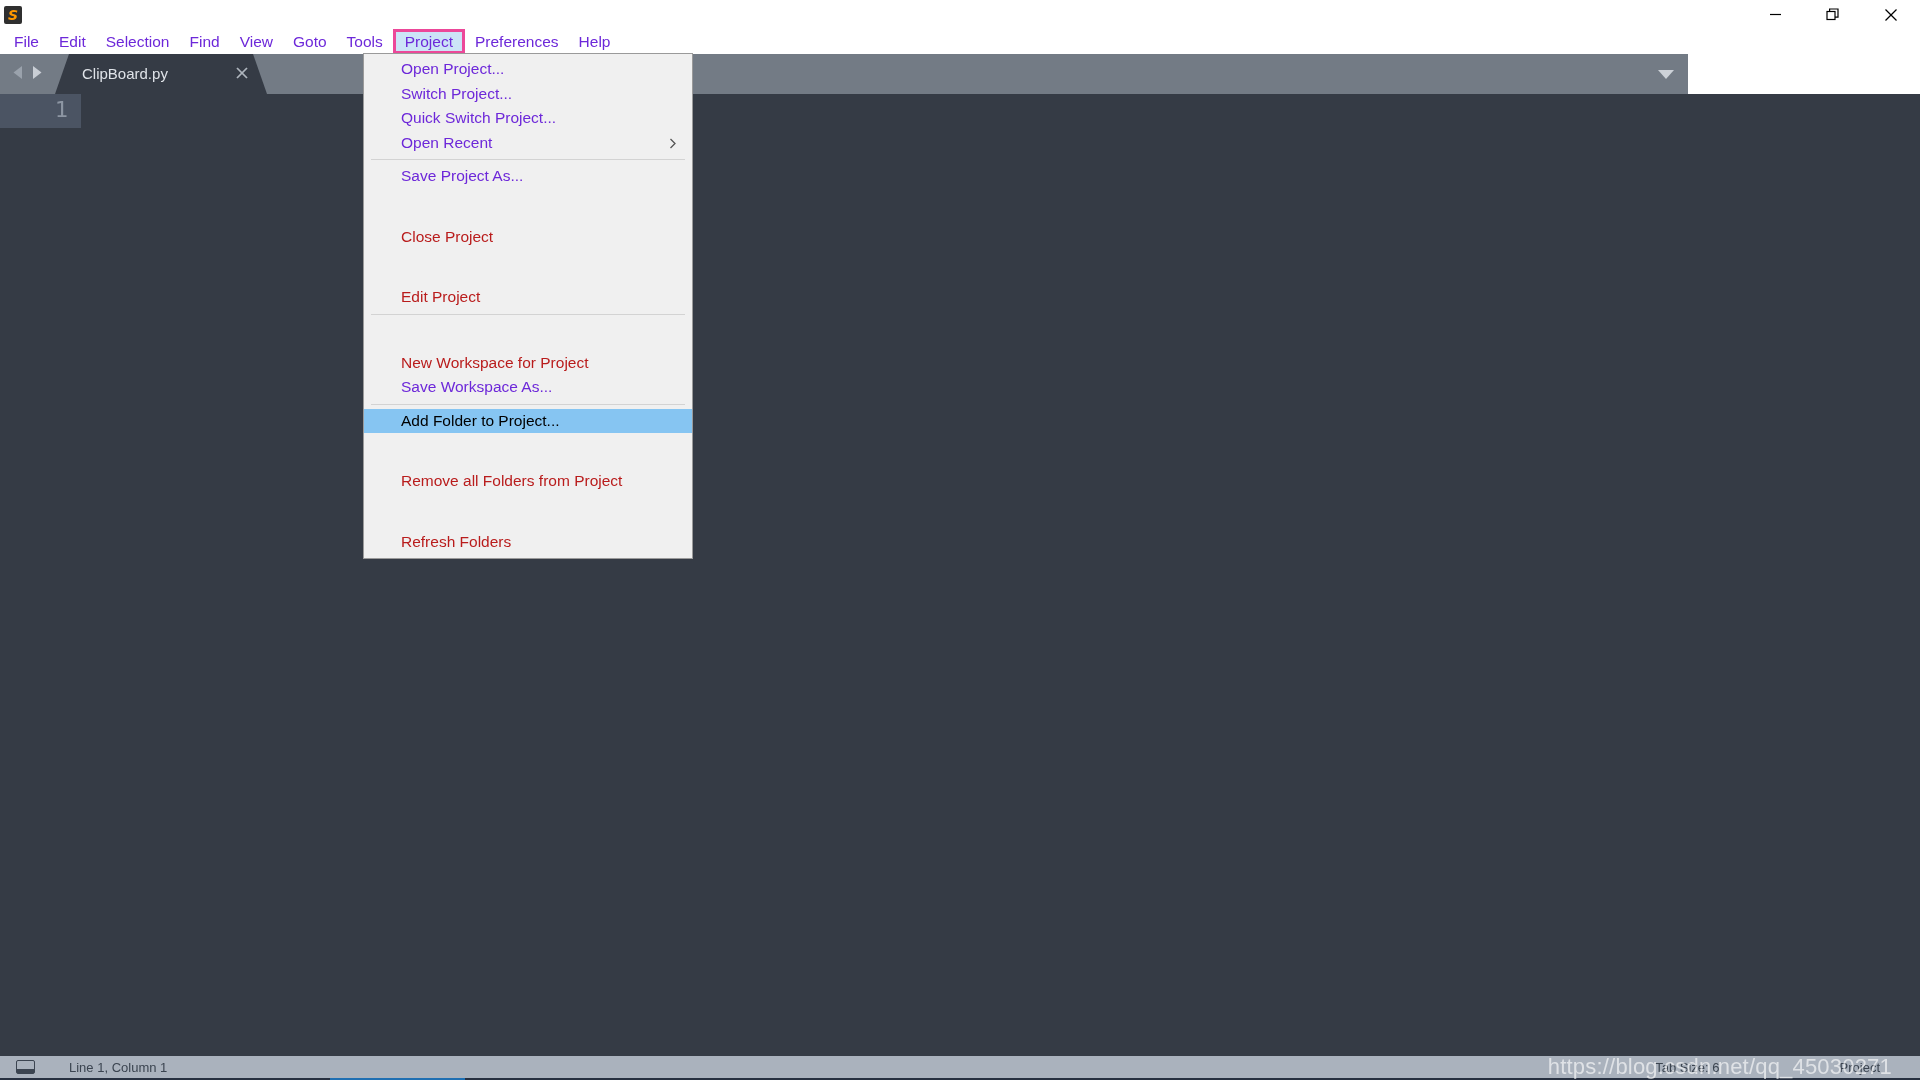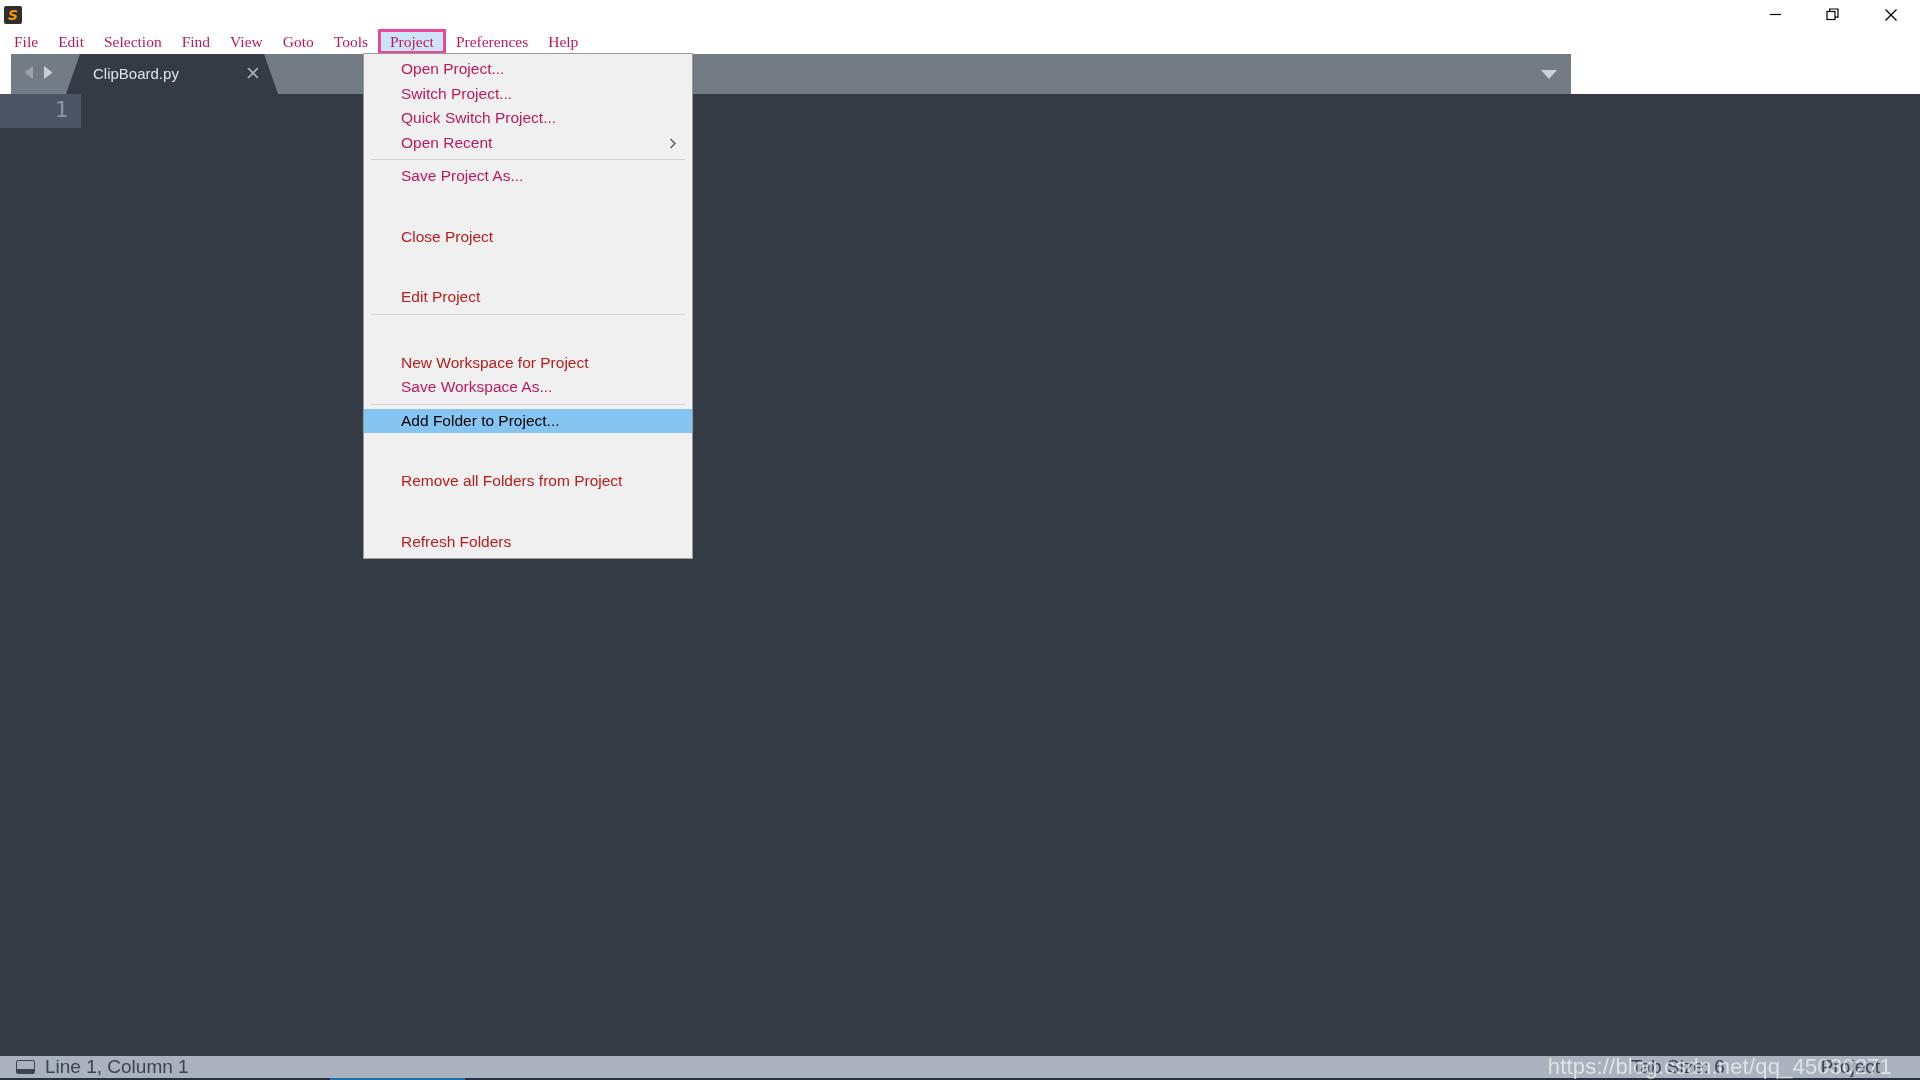--- a/index.html
+++ b/index.html
@@ -78,38 +78,36 @@
     background: #ffffff;
     display: flex;
     align-items: stretch;
     padding-left: 4px;
   }
   .menu-item {
     display: flex;
     align-items: center;
     padding: 0 9px;
     font-size: 15.5px;
-    color: #be185d;
+    color: #6d28d9;
     white-space: nowrap;
     border: 1px solid transparent;
-    font-family: Liberation Serif, serif;
   }
   .menu-item.active {
     background: #cce4f7;
     border: 3px solid #ec4899;
   }
 
   
   .tabbar {
     position: absolute;
     top: 54px; left: 0;
-    width: 1560px;
+    width: 1688px;
     height: 40px;
     background: #737b85;
-    margin-left: 11px;
   }
   .tab-nav {
     position: absolute;
     left: 12px; top: 11px;
     display: flex;
     gap: 5px;
     align-items: center;
   }
   .tab-nav .arrow { display: block; }
 
@@ -193,23 +191,24 @@
     flex: none;
   }
   .status-icon::after {
     content: "";
     position: absolute;
     left: 0; right: 0; bottom: 0;
     height: 4px;
     background: #3b4450;
   }
   .status-text {
-    font-size: 19px;
+    font-size: 13px;
     color: #3b4450;
     white-space: nowrap;
+    margin-left: 24px;
   }
   .status-right {
     position: absolute;
     right: 0; top: 0;
     height: 22px;
     display: flex;
     align-items: center;
   }
   .status-right .status-text { margin-right: 96px; }
   .status-right .status-text:last-child { margin-right: 40px; }
@@ -242,21 +241,21 @@
     padding: 3px 0 4px 0;
     z-index: 50;
   }
   .dd-item {
     position: relative;
     height: 24.5px;
     display: flex;
     align-items: center;
     padding-left: 37px;
     font-size: 15.5px;
-    color: #be185d;
+    color: #6d28d9;
     white-space: nowrap;
   }
   .dd-item.disabled { color: #b91c1c; margin-top: 36px; }
   .dd-item.highlight { background: #86c5f2; color: #000000; }
   .dd-sep {
     height: 1px;
     background: #d3d3d3;
     margin: 4px 7px 4px 7px;
   }
   .dd-arrow {

